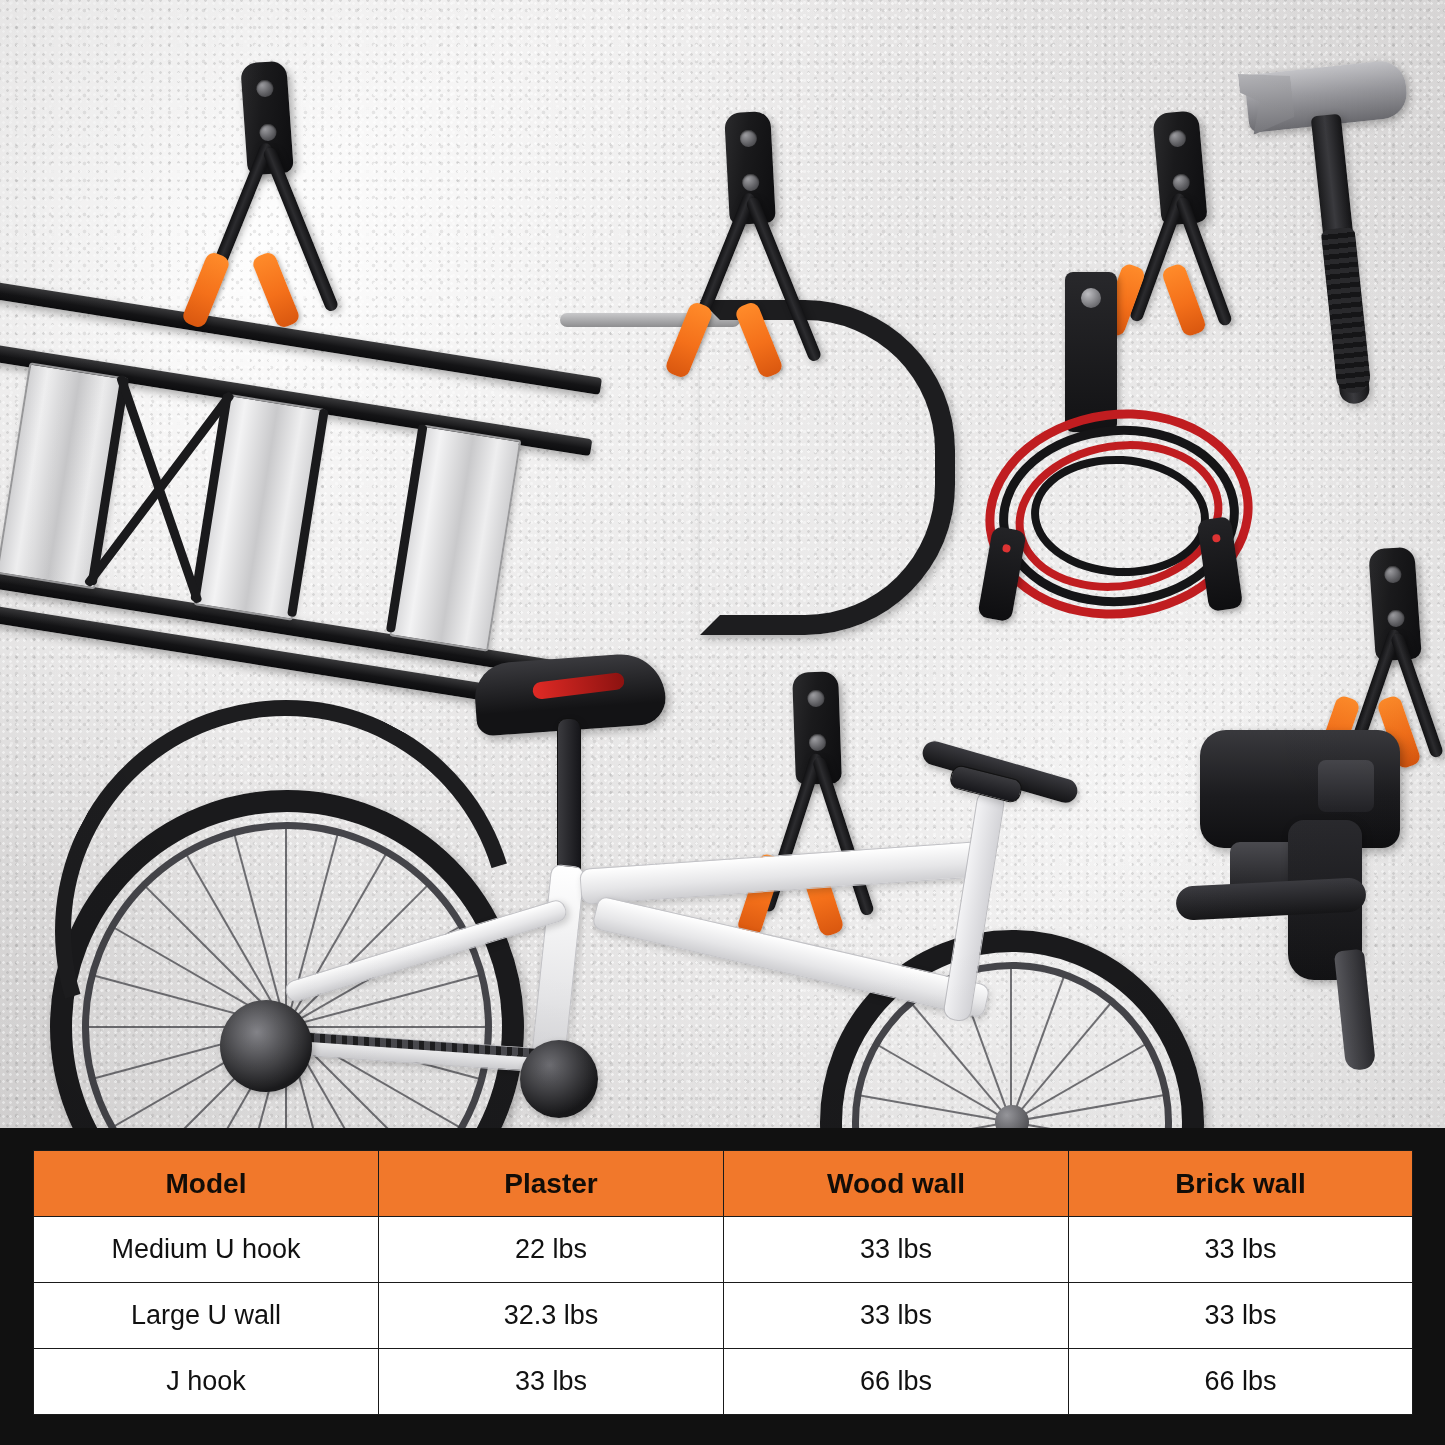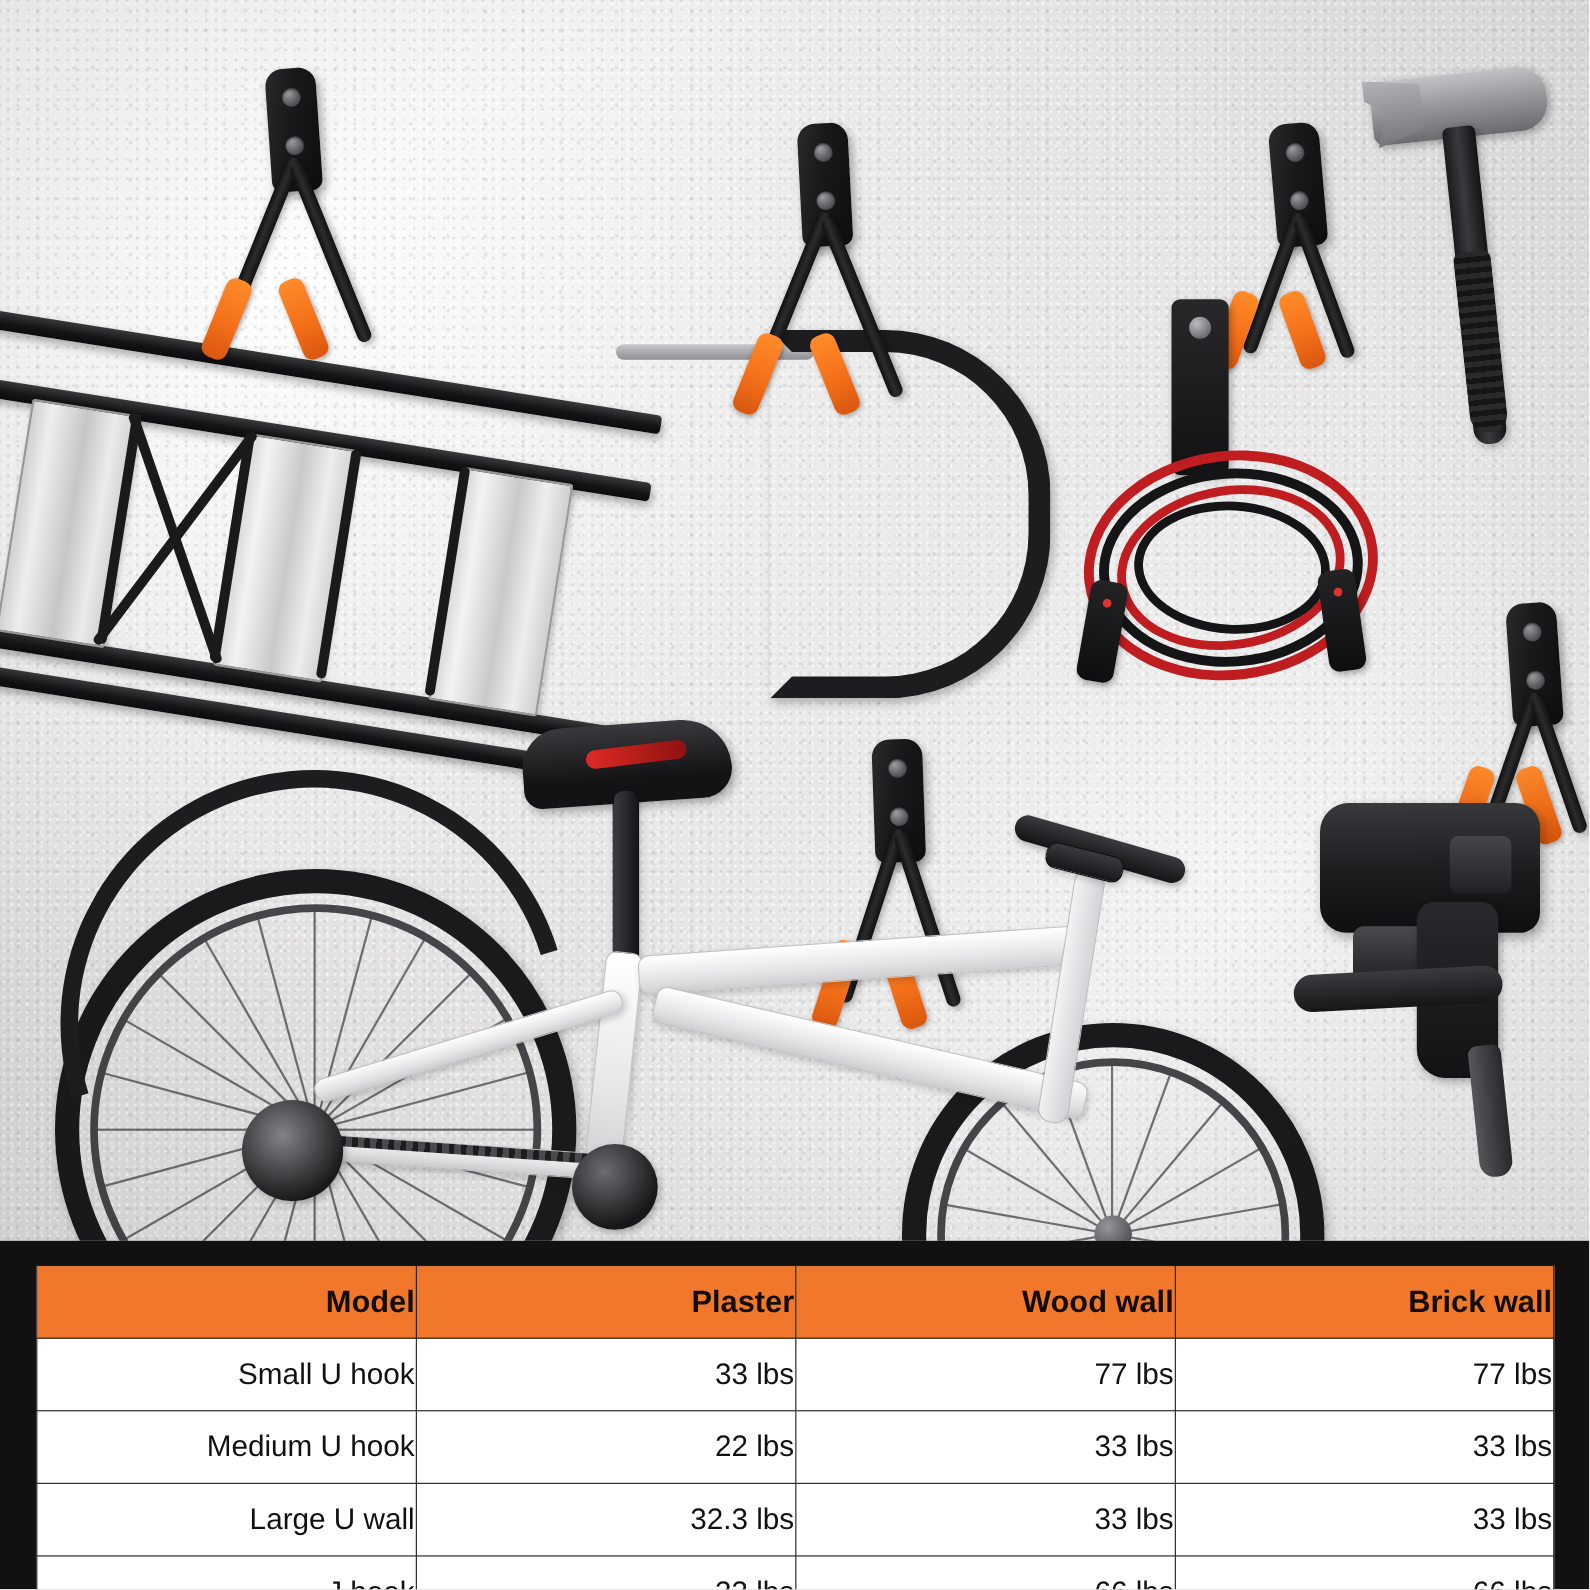--- a/index.html
+++ b/index.html
@@ -117,21 +117,21 @@
     position: absolute;
     left: 33px;
     top: 22px;
     width: 1379px;
     border-collapse: collapse;
     background: #ffffff;
     table-layout: fixed;
   }
   table.spec th, table.spec td {
     border: 1px solid #1a1a1a;
-    text-align: right;
+    text-align: center;
     font-size: 27px;
     color: #111111;
     height: 63px;
     font-family: "Liberation Sans", sans-serif;
   }
   table.spec thead th {
     background: #f1782b;
     font-weight: bold;
     font-size: 28px;
     color: #120d08;
@@ -575,26 +575,20 @@
       </colgroup>
       <thead>
         <tr>
           <th>Model</th>
           <th>Plaster</th>
           <th>Wood wall</th>
           <th>Brick wall</th>
         </tr>
       </thead>
       <tbody>
-        <tr>
-          <td>Small U hook</td>
-          <td>33 lbs</td>
-          <td>77 lbs</td>
-          <td>77 lbs</td>
-        </tr>
         <tr>
           <td>Medium U hook</td>
           <td>22 lbs</td>
           <td>33 lbs</td>
           <td>33 lbs</td>
         </tr>
         <tr>
           <td>Large U wall</td>
           <td>32.3 lbs</td>
           <td>33 lbs</td>

